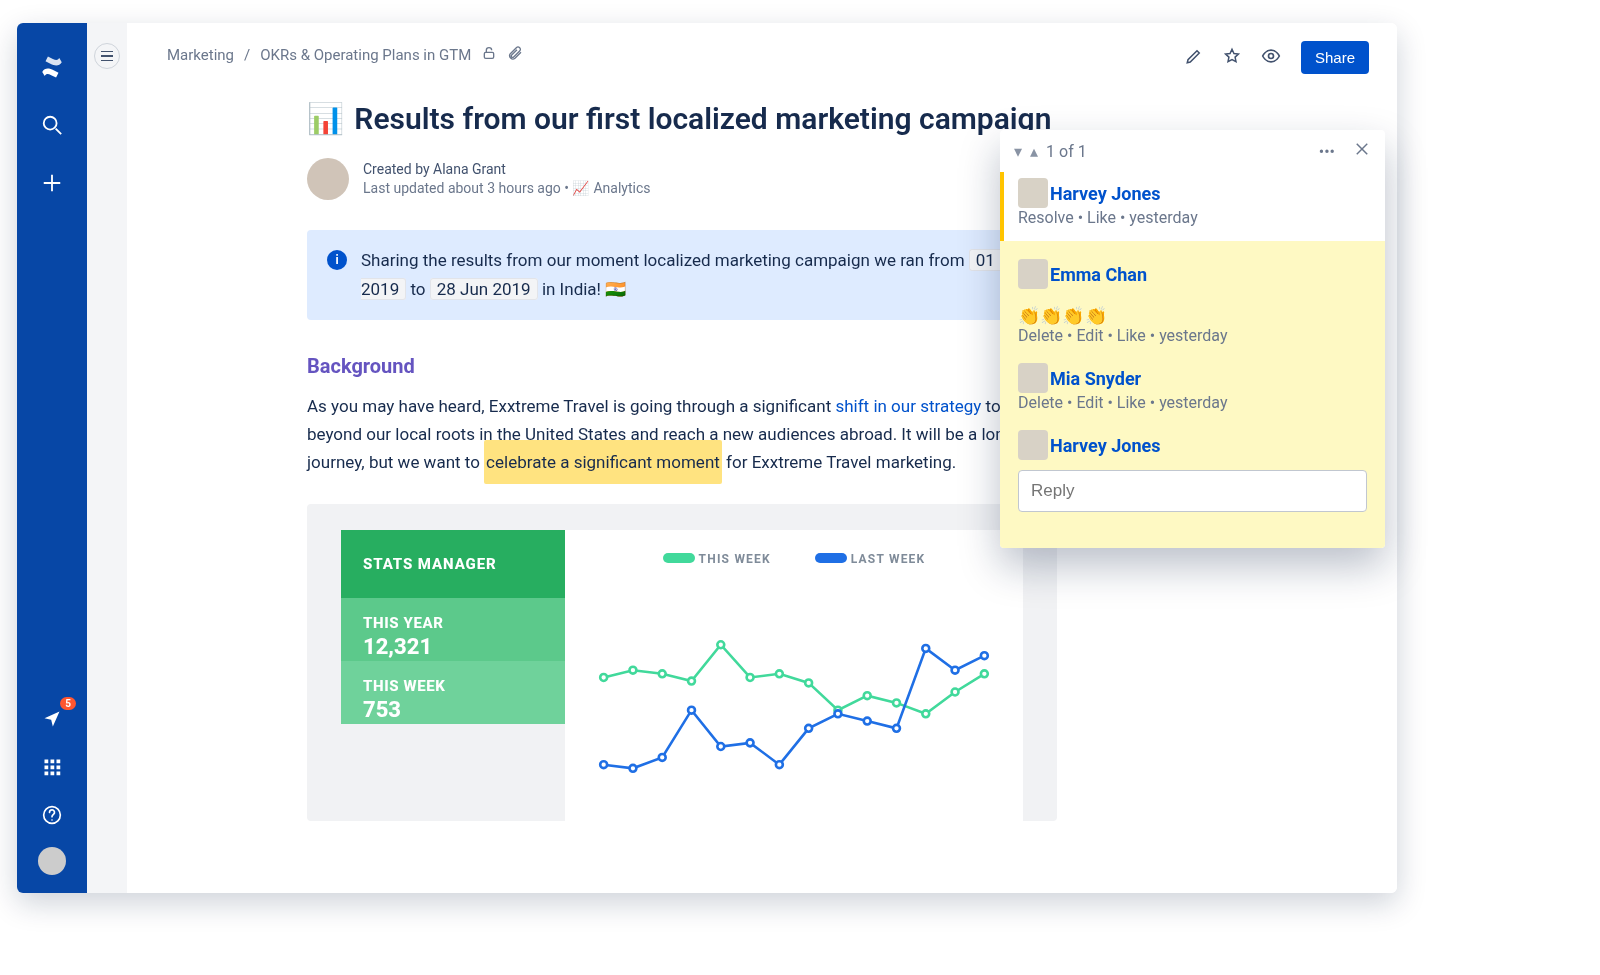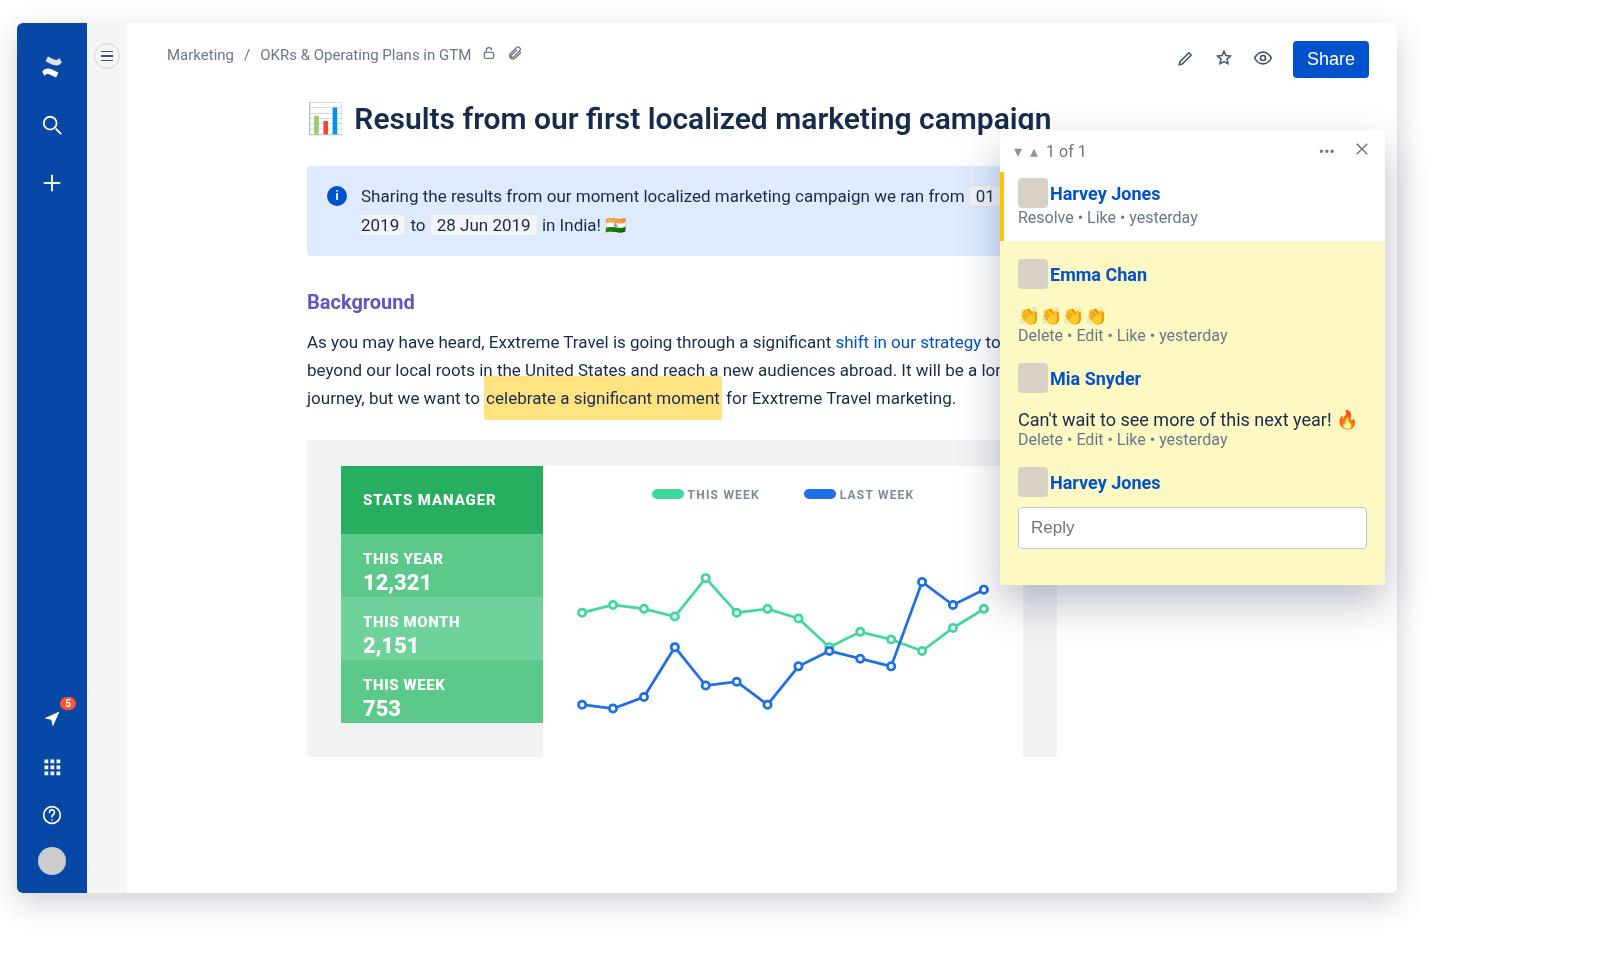--- a/index.html
+++ b/index.html
@@ -18,42 +18,42 @@
   .hamburger span{display:block;width:12px;height:1.5px;background:#42526E;}
 
   .page { flex:1; background:#fff; position:relative; padding:22px 40px 0 40px; overflow:hidden;}
   .breadcrumb { display:flex; align-items:center; gap:10px; color:#6B778C; font-size:15px;}
   .breadcrumb a{color:#6B778C; text-decoration:none;}
   .breadcrumb .sep{color:#6B778C;}
   .bc-icons{display:flex;gap:10px;color:#6B778C;}
 
   .page-actions{position:absolute; top:18px; right:28px; display:flex; align-items:center; gap:20px;}
   .page-actions .ibtn{color:#42526E;}
-  .share-btn{background:#0052CC;color:#fff;border:none;border-radius:4px;padding:8px 14px;font-size:18px;font-weight:500;}
+  .share-btn{background:#0052CC;color:#fff;border:none;border-radius:4px;padding:8px 14px;font-size:15px;font-weight:500;}
 
   .content{max-width:750px; margin-left:140px; margin-top:36px;}
   h1.title{font-size:30px; font-weight:600; color:#172B4D; display:flex; align-items:center; gap:10px;}
   .author-row{display:flex; align-items:center; gap:14px; margin-top:22px;}
   .author-avatar{width:42px;height:42px;border-radius:50%;background:#d0c4b8;}
   .author-meta{font-size:14px;color:#6B778C; line-height:1.35}
   .author-meta .name{color:#42526E;}
   .analytics-link{color:#6B778C;}
 
   .info-panel{background:#DEEBFF;border-radius:4px;padding:16px 20px;margin-top:30px;display:flex;gap:14px;color:#172B4D;font-size:17px;line-height:1.7}
   .info-i{width:20px;height:20px;border-radius:50%;background:#0052CC;color:#fff;display:flex;align-items:center;justify-content:center;font-size:12px;font-weight:700;flex-shrink:0;margin-top:4px;}
   .chip{background:#f3f4f6;border:1px solid #e2e4e9;border-radius:3px;padding:0 6px;}
 
   h2.section{color:#6554C0;font-size:20px;font-weight:700;margin-top:34px;}
   p.body{color:#172B4D;font-size:17px;line-height:1.65;margin-top:14px;}
   .link{color:#0052CC;}
   .hl{background:#FFE380;border-radius:2px;padding:12px 2px;}
 
   .chart-card{margin-top:28px;background:#F1F2F4;border-radius:4px;padding:26px 34px 0 34px;}
   .chart-inner{display:flex;gap:0;}
-  .stats-col{width:202px;}
+  .stats-col{width:224px;}
   .stats-head{background:#27AE60;color:#fff;font-weight:800;letter-spacing:.06em;font-size:15px;height:68px;display:flex;align-items:center;padding-left:22px;}
   .stat{background:#5CC98B;color:#fff;padding:16px 0 2px 22px;}
   .stat:nth-child(odd){background:#6FD29B;}
   .stat .lbl{font-weight:800;font-size:15px;letter-spacing:.04em;}
   .stat .val{font-weight:800;font-size:22px;margin-top:2px;}
   .plot{flex:1;background:#fff;padding:18px 30px 10px 30px;}
   .legend{display:flex;gap:44px;align-items:center;justify-content:center;margin-bottom:10px;}
   .legend .pill{width:32px;height:10px;border-radius:6px;display:inline-block;}
   .legend .txt{font-size:12px;font-weight:700;letter-spacing:.1em;color:#7f8b99;}
   svg.plotsvg{width:100%;height:230px;}
@@ -166,20 +166,32 @@
           </svg></span>
       <button class="share-btn">Share</button>
     </div>
 
     <div class="content">
       <h1 class="title">
         <span>📊</span>
         <span>Results from our first localized marketing campaign</span>
       </h1>
 
+      <div class="author-row">
+        <div class="author-avatar"></div>
+        <div class="author-meta">
+          <div class="name">Created by Alana Grant</div>
+          <div>
+            <span>Last updated about 3 hours ago</span>
+            <span> • </span>
+            <span>📈</span>
+            <span class="analytics-link">Analytics</span>
+          </div>
+        </div>
+      </div>
 
       <div class="info-panel">
         <div class="info-i">i</div>
         <div>
           <span>Sharing the results from our moment localized marketing campaign we ran from</span>
           <span class="chip">01 May 2019</span>
           <span>to</span>
           <span class="chip">28 Jun 2019</span>
           <span>in India! 🇮🇳</span>
         </div>
@@ -190,24 +202,20 @@
         <span>As you may have heard, Exxtreme Travel is going through a significant </span><a class="link">shift in our strategy</a><span> to extend beyond our local roots in the United States and reach a new audiences abroad. It will be a long journey, but we want to </span><span class="hl">celebrate a significant moment</span><span> for Exxtreme Travel marketing.</span>
       </p>
 
       <div class="chart-card">
         <div class="chart-inner">
           <div class="stats-col">
             <div class="stats-head">STATS MANAGER</div>
             <div class="stat">
                 <div class="lbl">THIS YEAR</div>
                 <div class="val">12,321</div>
-              </div>
-            <div class="stat">
-                <div class="lbl">THIS MONTH</div>
-                <div class="val">2,151</div>
               </div>
             <div class="stat">
                 <div class="lbl">THIS WEEK</div>
                 <div class="val">753</div>
               </div>
           </div>
           <div class="plot">
             <div class="legend">
               <span><span class="pill" style="background:#41D99B"></span> <span class="txt">THIS WEEK</span></span>
               <span><span class="pill" style="background:#1F6FE5"></span> <span class="txt">LAST WEEK</span></span>
@@ -280,21 +288,20 @@
           <span class="c-name">Emma Chan</span>
         </div>
       <div class="c-body">👏👏👏👏</div>
       <div class="c-actions">Delete • Edit • Like • yesterday</div>
     </div>
     <div class="r-block">
       <div class="c-user">
           <div class="c-avatar"></div>
           <span class="c-name">Mia Snyder</span>
         </div>
-      <div class="c-body">Can't wait to see more of this next year! 🔥</div>
       <div class="c-actions">Delete • Edit • Like • yesterday</div>
     </div>
     <div class="r-block">
       <div class="c-user">
           <div class="c-avatar"></div>
           <span class="c-name">Harvey Jones</span>
         </div>
       <input class="reply-input" style="margin-top: 10px;" placeholder="Reply">
     </div>
   </div>

